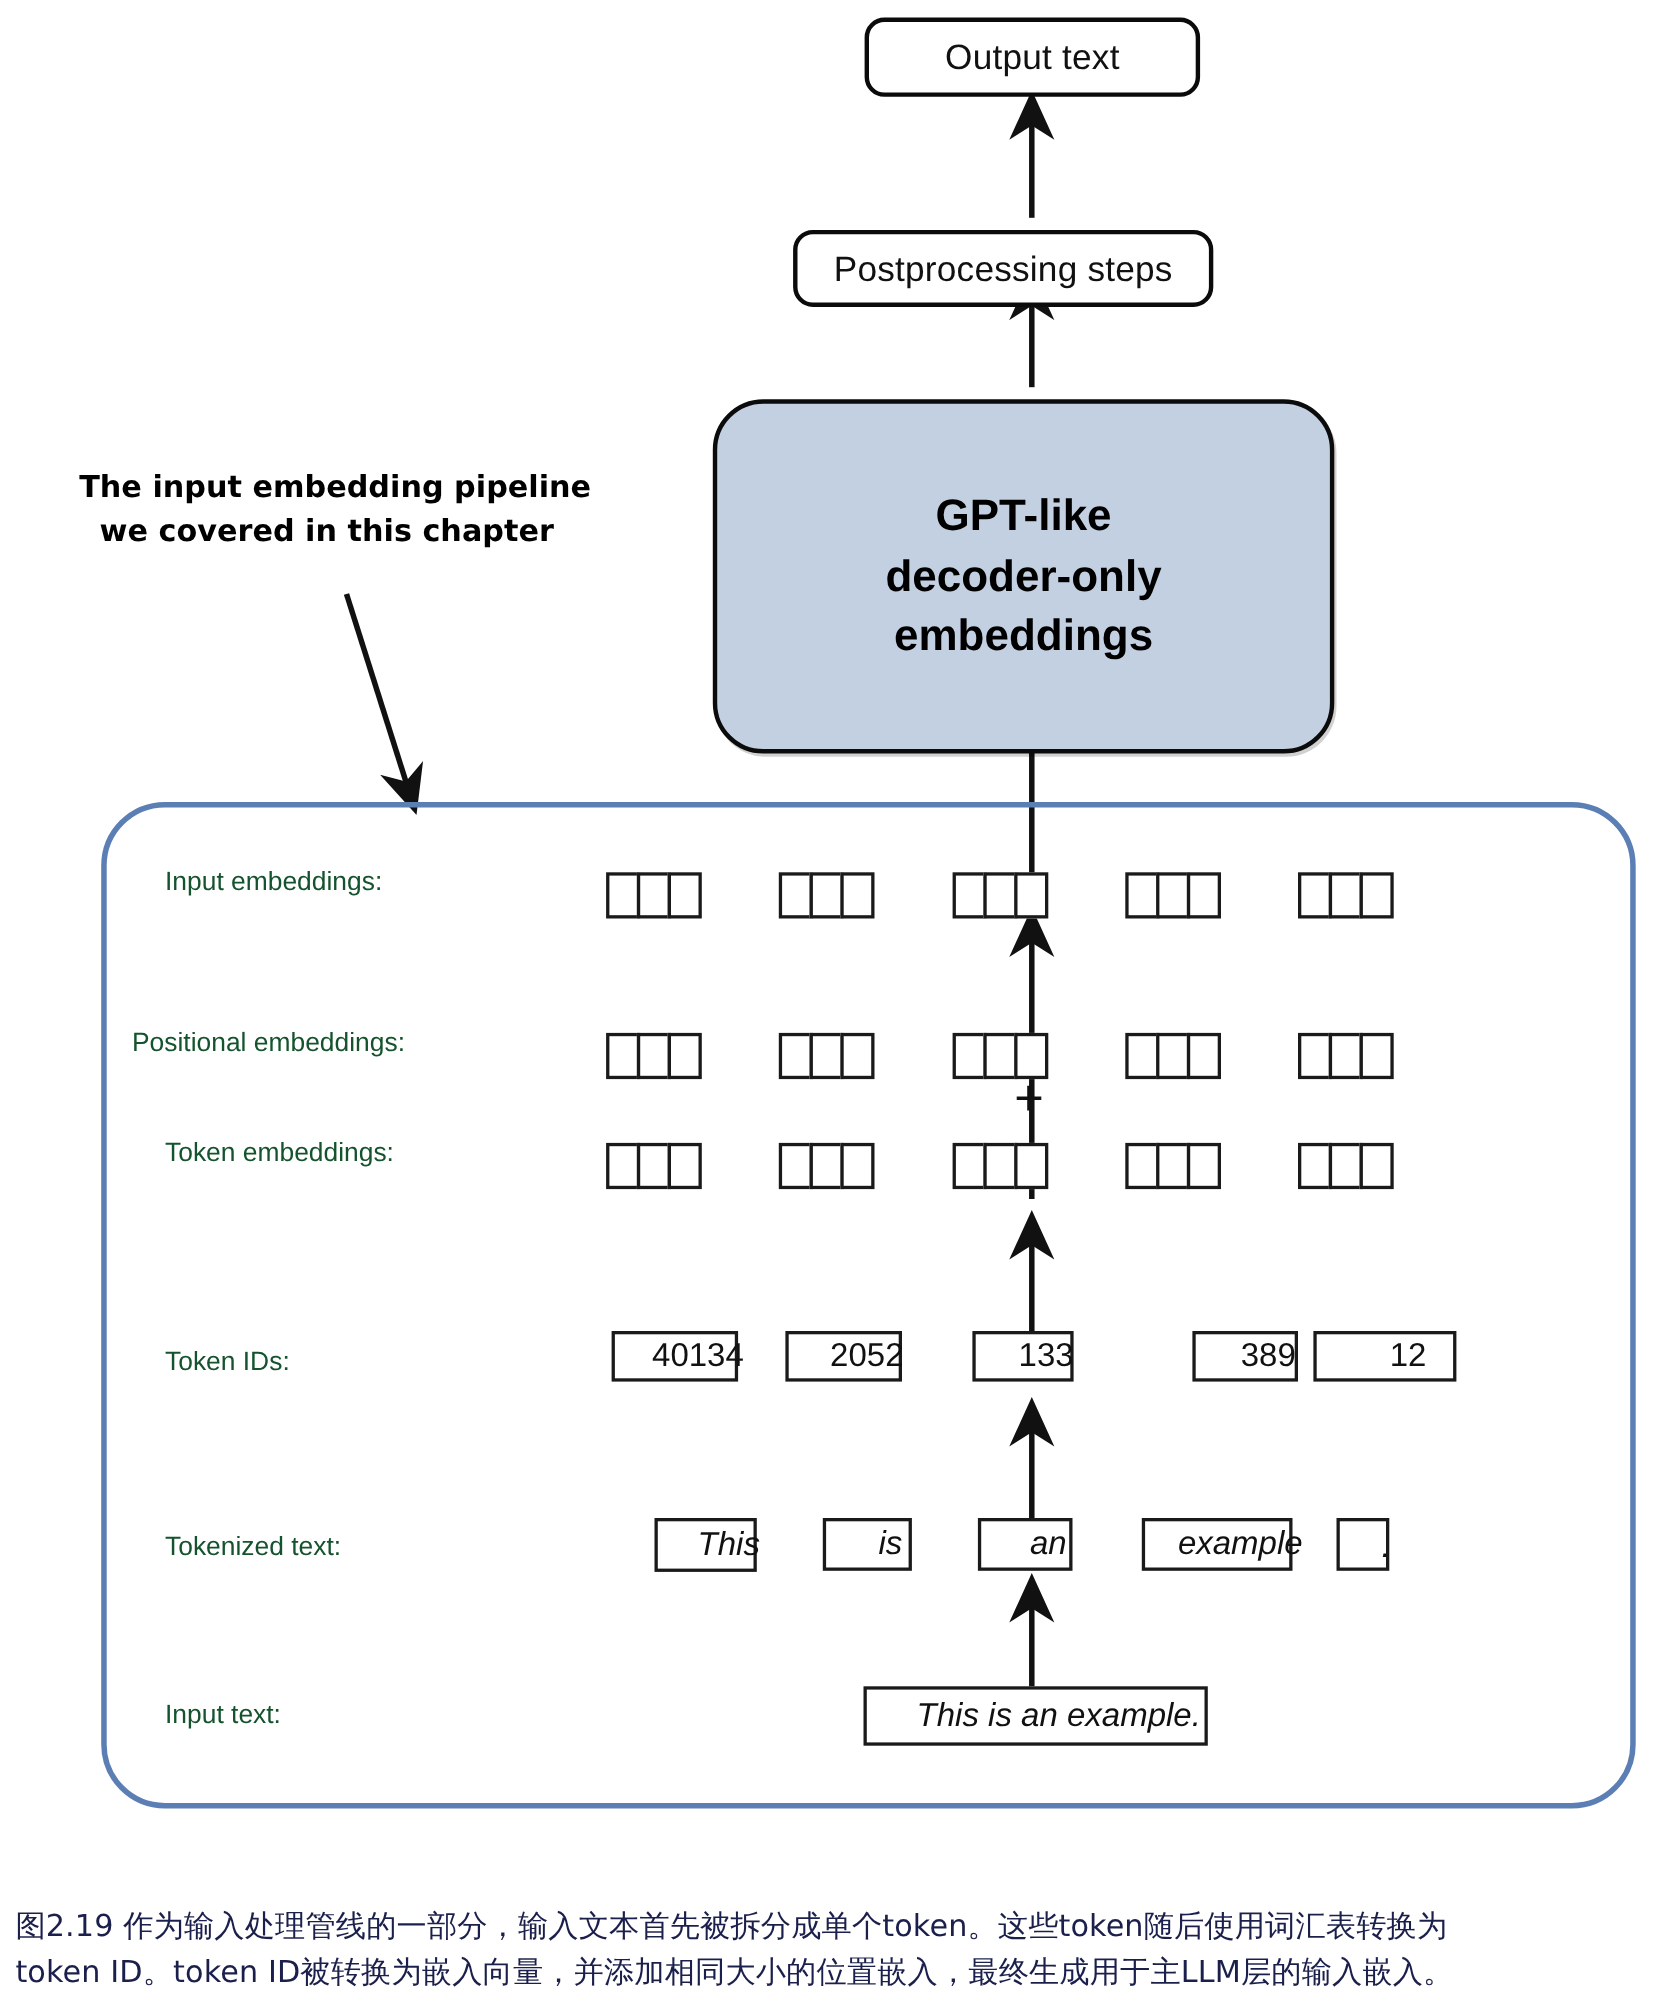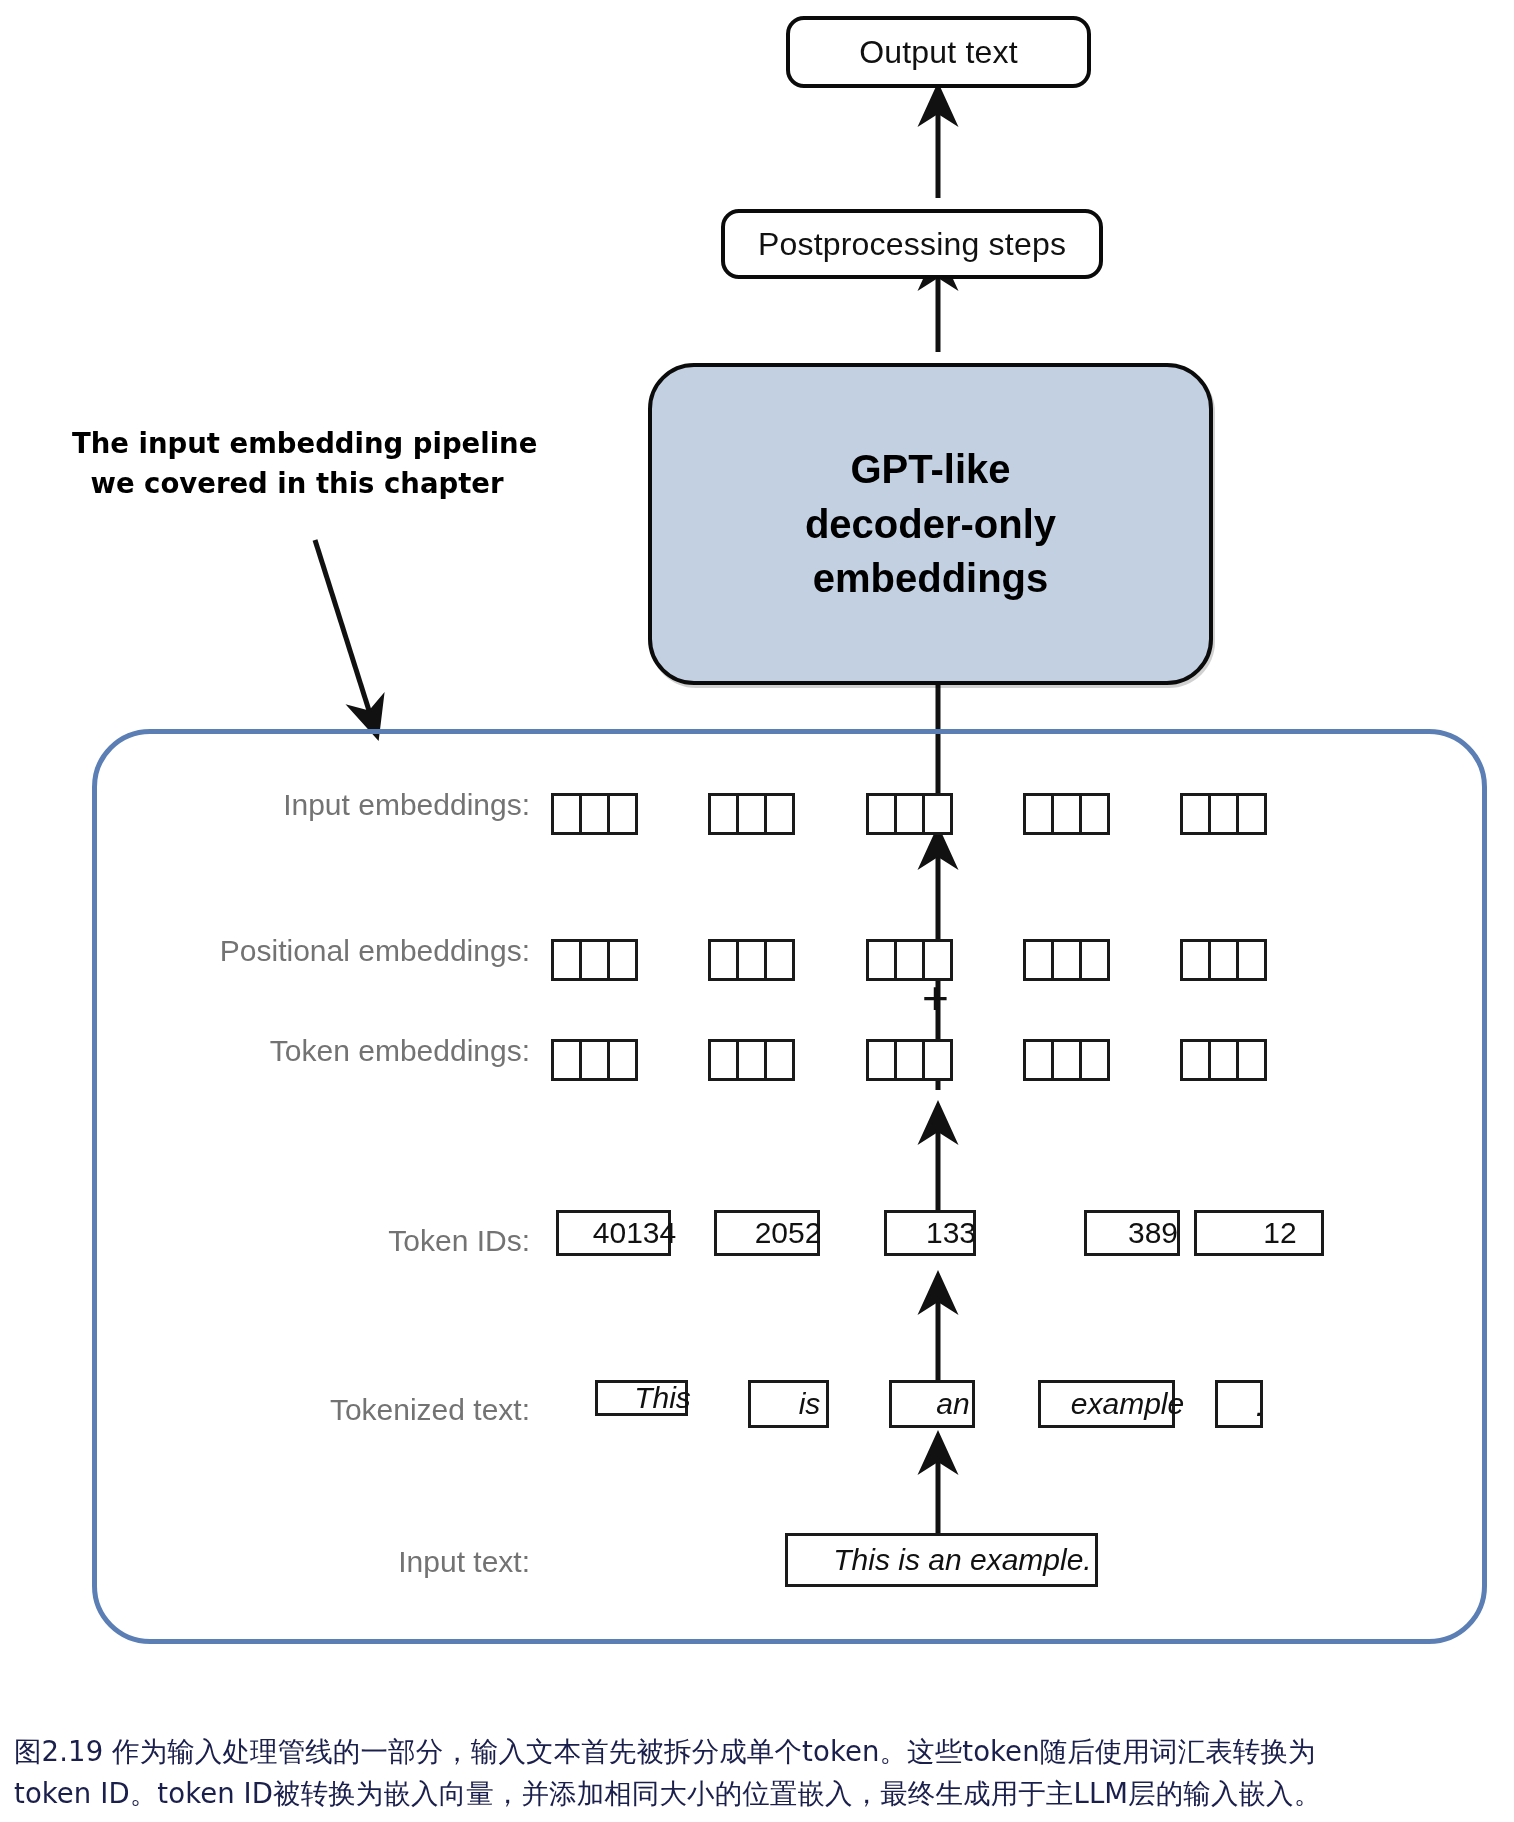--- a/index.html
+++ b/index.html
@@ -39,22 +39,22 @@
 
   
   .annot{
     font-family:"DejaVu Sans", sans-serif;
     font-weight:bold;font-size:27.5px;line-height:1.45;
     color:#000;text-align:center;white-space:nowrap;
   }
 
   
   .rowlabel{
-    font-size:30px;color:#737373;white-space:nowrap;
-    text-align:right;
+    font-size:24px;color:#14532d;white-space:nowrap;
+    text-align:left;
   }
 
   
   .emb-group{position:absolute;display:flex;}
   .emb-cell{
     width:31px;height:42px;border:3px solid #1a1a1a;background:#fff;
     box-sizing:border-box;margin-right:-3px;
   }
 
   
@@ -234,21 +234,21 @@
       <div class="tokbox" style="left: 714px; top: 1210px; width: 106px; height: 46px;">2052</div>
       <div class="tokbox" style="left: 884px; top: 1210px; width: 92px; height: 46px;">133</div>
       <div class="tokbox" style="left: 1084px; top: 1210px; width: 96px; height: 46px;">389</div>
       <div class="tokbox" style="left: 1194px; top: 1210px; width: 130px; height: 46px;">12</div>
     </div>
 
   <div class="node rowlabel" style="left:150px;top:1393px;width:380px;">
     <span>Tokenized text:</span>
   </div>
   <div id="row-boxes-4">
-      <div class="tokbox italic" style="left: 595px; top: 1380px; width: 93px; height: 36px;">This</div>
+      <div class="tokbox italic" style="left: 595px; top: 1380px; width: 93px; height: 49px;">This</div>
       <div class="tokbox italic" style="left: 748px; top: 1380px; width: 81px; height: 48px;">is</div>
       <div class="tokbox italic" style="left: 889px; top: 1380px; width: 86px; height: 48px;">an</div>
       <div class="tokbox italic" style="left: 1038px; top: 1380px; width: 137px; height: 48px;">example</div>
       <div class="tokbox italic" style="left: 1215px; top: 1380px; width: 47px; height: 48px; align-items: flex-end; padding-bottom: 2px;">.</div>
     </div>
 
   <div class="node rowlabel" style="left:150px;top:1545px;width:380px;">
     <span>Input text:</span>
   </div>
   <div id="row-boxes-5">

